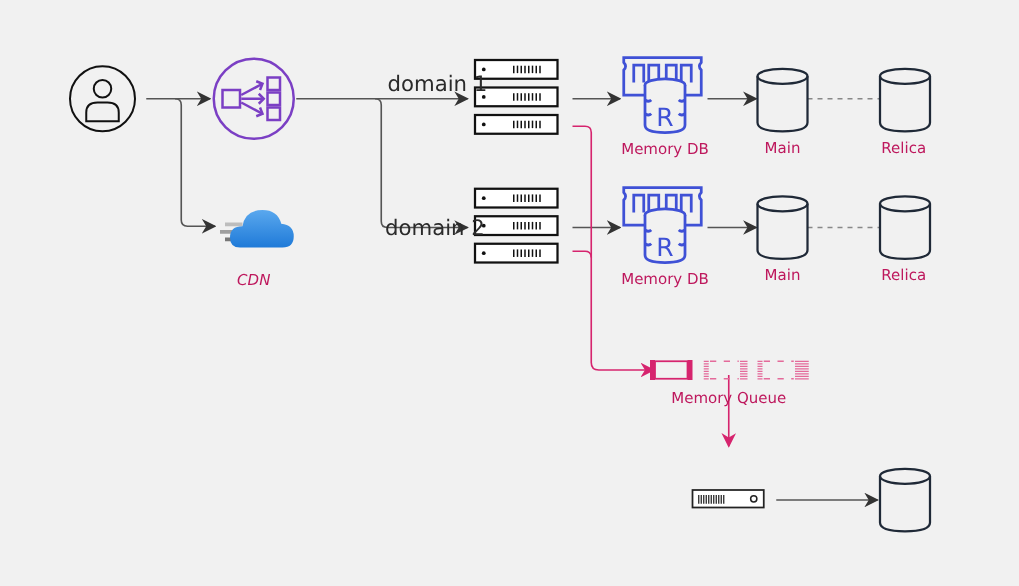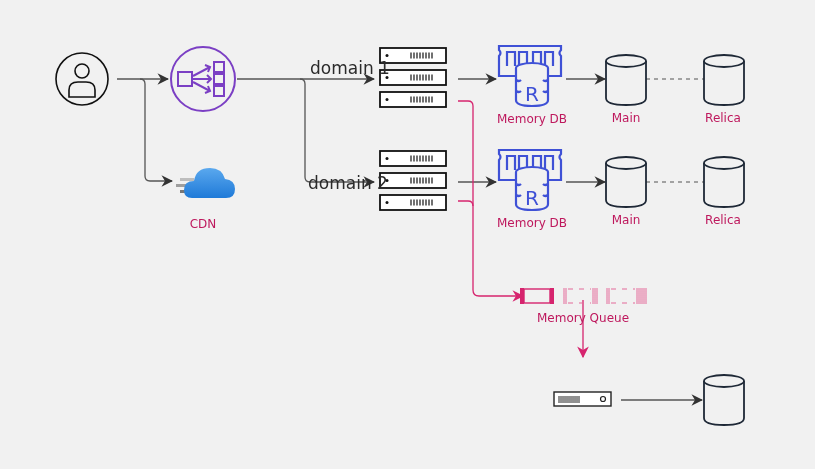--- a/index.html
+++ b/index.html
@@ -216,20 +216,20 @@
     <rect x="554" y="392" width="57" height="14" fill="#fff" stroke="#222" stroke-width="1.4"></rect>
     <g stroke="#222" stroke-width="1">
       <path d="M559,396 V403 M561,396 V403 M563,396 V403 M565,396 V403 M567,396 V403 M569,396 V403 M571,396 V403 M573,396 V403 M575,396 V403 M577,396 V403 M579,396 V403"></path>
     </g>
     <circle cx="603" cy="399" r="2.5" fill="none" stroke="#222" stroke-width="1.2"></circle>
   </g>
 </svg>
 
 <span class="elbl" style="left:310px; top:58px;">domain 1</span>
 <span class="elbl" style="left:308px; top:161px;margin-top:12px;">domain 2</span>
-<span class="lbl" style="left:203px; top:217px;">CDN</span>
+<span class="lbl" style="left:203px; top:217px;font-style:italic;">CDN</span>
 <span class="lbl" style="left:532px; top:112px;">Memory DB</span>
 <span class="lbl" style="left:532px; top:216px;">Memory DB</span>
 <span class="lbl" style="left:626px; top:111px;">Main</span>
 <span class="lbl" style="left:723px; top:111px;">Relica</span>
 <span class="lbl" style="left:626px; top:213px;">Main</span>
 <span class="lbl" style="left:723px; top:213px;">Relica</span>
 <span class="lbl" style="left:583px; top:311px;">Memory Queue</span>
 
 </body></html>

